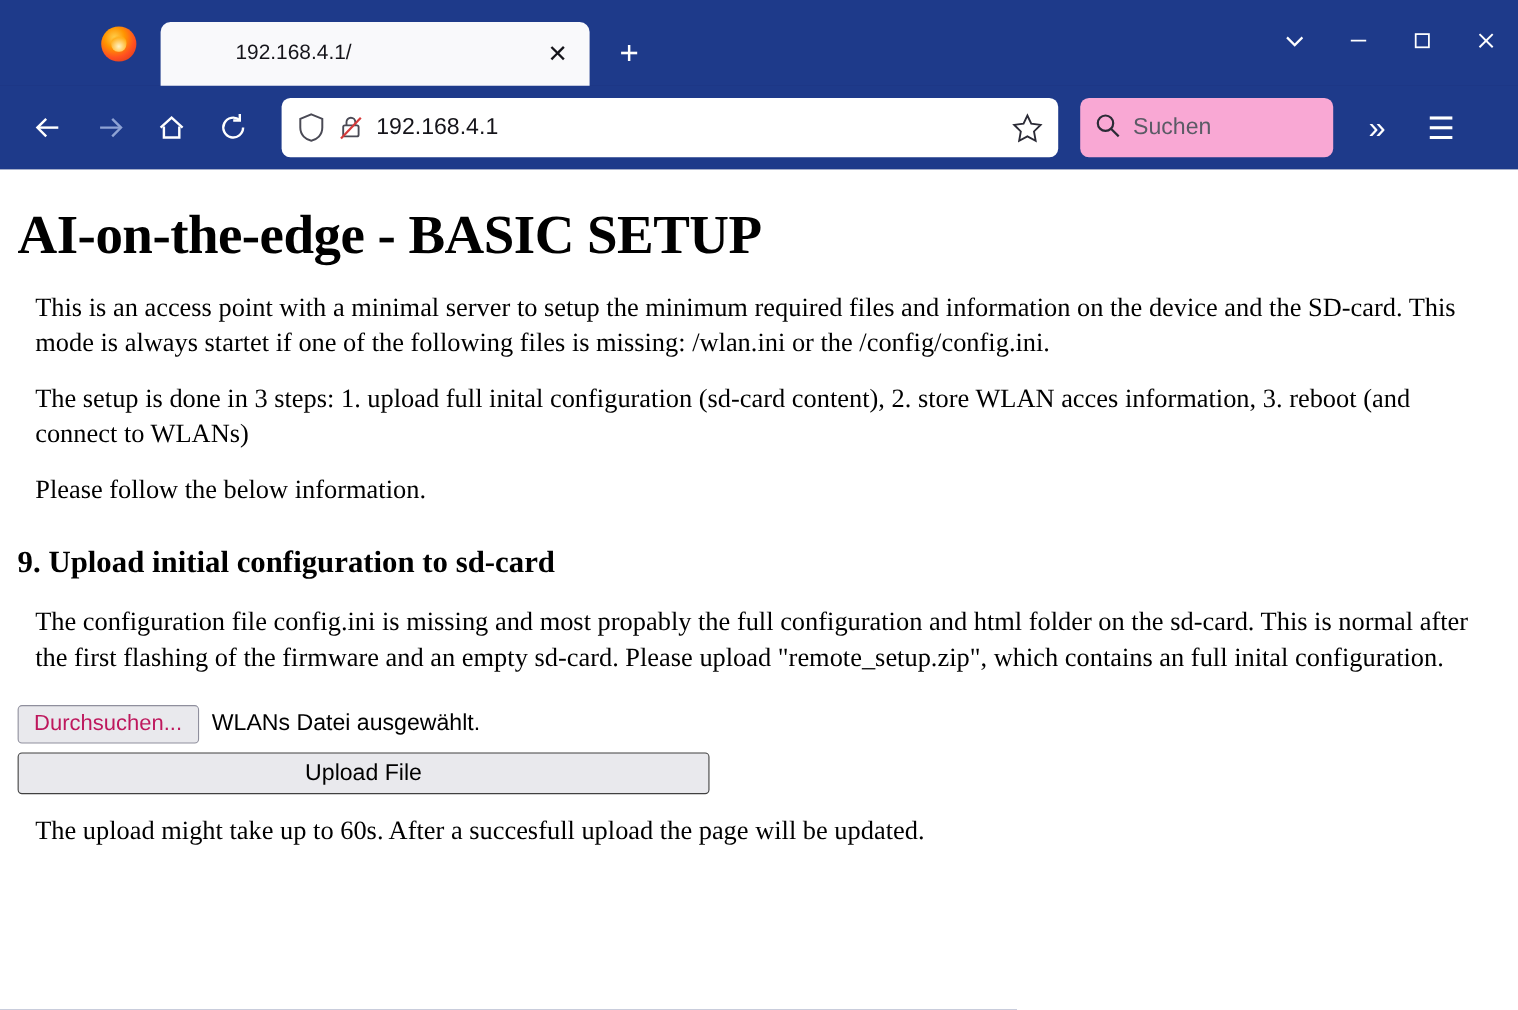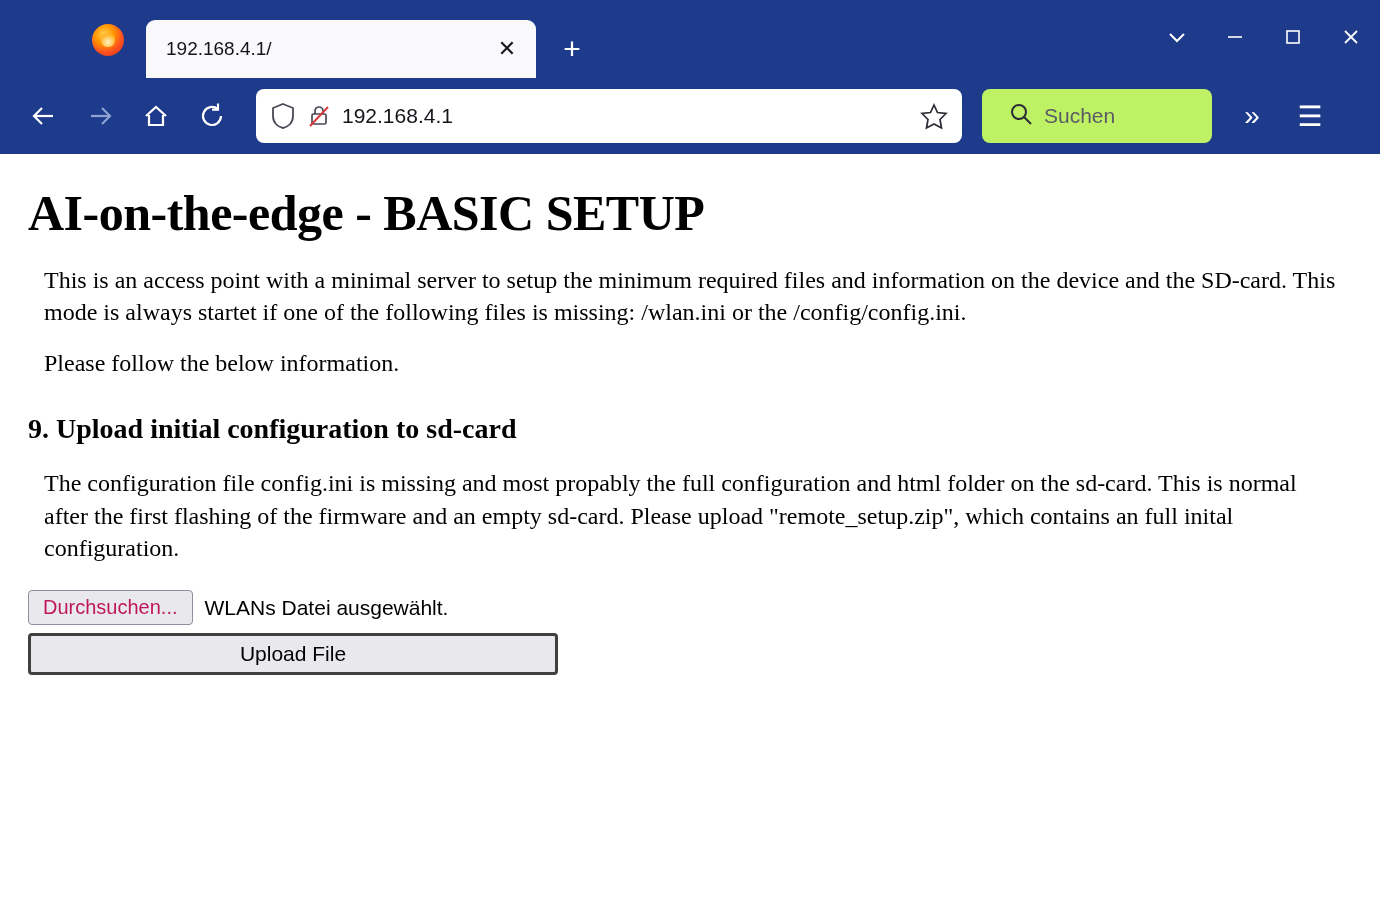--- a/index.html
+++ b/index.html
@@ -57,20 +57,21 @@
     align-items: center;
     padding: 0 14px 0 20px;
     color: #15141a;
     font-size: 19px;
   }
   .tab-title {
     flex: 1;
     white-space: nowrap;
     overflow: hidden;
     text-overflow: ellipsis;
+    margin-left: 48px;
   }
   .tab-close {
     width: 30px; height: 30px;
     display: flex; align-items: center; justify-content: center;
     font-size: 22px;
     color: #15141a;
     border-radius: 4px;
   }
 
   .new-tab {
@@ -130,45 +131,45 @@
     font-size: 21px;
     color: #15141a;
     font-family: "Liberation Sans", sans-serif;
   }
   .shield-icon, .lock-icon, .star-icon { display:flex; align-items:center; justify-content:center; }
 
   .searchbar {
     width: 230px;
     height: 54px;
     margin-left: 16px;
-    background: #bef264;
+    background: #f9a8d4;
     border-radius: 8px;
     display: flex;
     align-items: center;
-    padding: 0 26px;
+    padding: 0 12px;
     gap: 10px;
   }
   .search-placeholder {
     font-size: 21px;
     color: #5b5b66;
   }
 
   .nav-right {
     display: flex;
     align-items: center;
     margin-left: 10px;
     gap: 6px;
   }
 
   
   .content {
     flex: 1;
     background: #ffffff;
     overflow: hidden;
-    padding: 0 28px;
+    padding: 0 16px;
     font-family: "Liberation Serif", serif;
     color: #000000;
   }
   h1.page-title {
     font-size: 50px;
     font-weight: bold;
     margin: 30px 0 22px 0;
     letter-spacing: -0.5px;
   }
   p.para {
@@ -196,25 +197,25 @@
     padding: 5px 14px;
     color: #be185d;
     cursor: default;
   }
   .file-status {
     font-family: "Liberation Sans", sans-serif;
     font-size: 21px;
     color: #000;
   }
   .upload-btn {
-    width: 530px;
+    width: 629px;
     font-family: "Liberation Sans", sans-serif;
     font-size: 21px;
     background: #e9e9ed;
-    border: 3px solid #404040;
+    border: 1px solid #404040;
     border-radius: 4px;
     padding: 6px 10px;
     margin-top: 8px;
     color: #000;
     cursor: default;
   }
 </style>
 </head>
 <body>
 
@@ -314,24 +315,26 @@
 
     <div class="nav-right">
       <div class="nav-icon" style="font-size:28px;">»</div>
       <div class="nav-icon" style="font-size:28px;">☰</div>
     </div>
   </div>
 
   <div class="content">
     <h1 class="page-title">AI-on-the-edge - BASIC SETUP</h1>
     <p class="para">This is an access point with a minimal server to setup the minimum required files and information on the device and the SD-card. This mode is always startet if one of the following files is missing: /wlan.ini or the /config/config.ini.</p>
+    <p class="para">The setup is done in 3 steps: 1. upload full inital configuration (sd-card content), 2. store WLAN acces information, 3. reboot (and connect to WLANs)</p>
     <p class="para">Please follow the below information.</p>
     <h2 class="section-title">9. Upload initial configuration to sd-card</h2>
     <p class="para">The configuration file config.ini is missing and most propably the full configuration and html folder on the sd-card. This is normal after the first flashing of the firmware and an empty sd-card. Please upload "remote_setup.zip", which contains an full inital configuration.</p>
 
     <div class="upload-row">
       <button class="browse-btn">Durchsuchen...</button>
       <span class="file-status">WLANs Datei ausgewählt.</span>
     </div>
     <button class="upload-btn">Upload File</button>
 
+    <p class="para">The upload might take up to 60s. After a succesfull upload the page will be updated.</p>
   </div>
 </div>
 
 </body></html>

